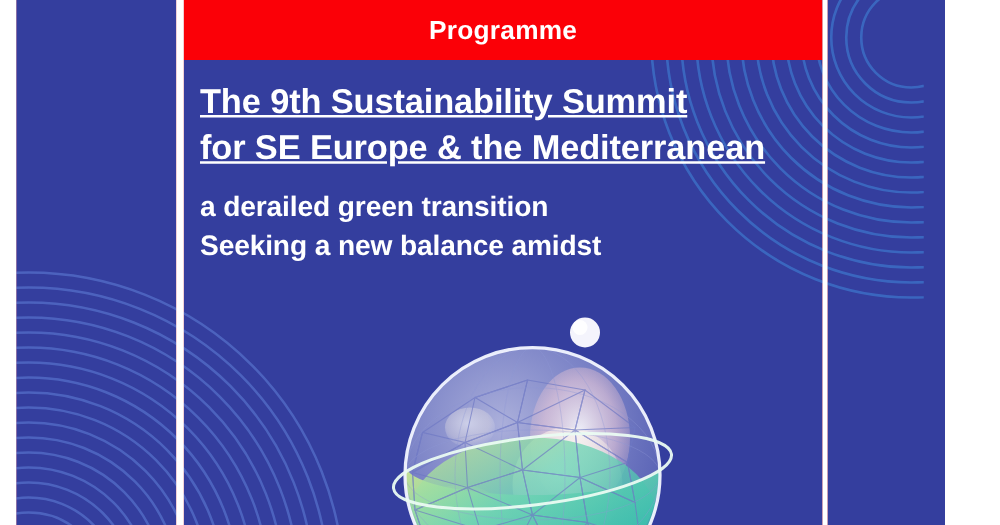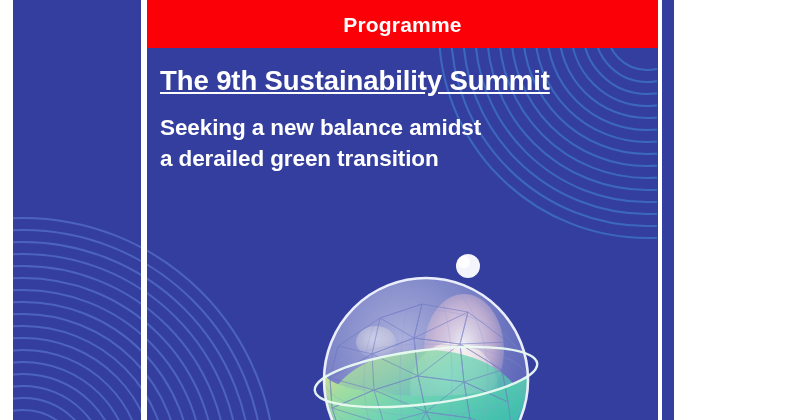--- a/index.html
+++ b/index.html
@@ -2,21 +2,21 @@
 <html><head>
 <meta charset="utf-8">
 <style>
   html, body {
     margin: 0;
     padding: 0;
     background: #ffffff;
   }
   #poster {
     position: relative;
-    width: 674px;
+    width: 756px;
     height: 420px;
     overflow: hidden;
     background: #ef4444;
     font-family: "Liberation Sans", sans-serif;
   }
 
   
   .panel {
     position: absolute;
     top: 0;
@@ -270,23 +270,24 @@
       <circle cx="146" cy="16" r="6" fill="#FFFFFF" opacity="0.9"></circle>
     </svg>
   </div>
 
   <div class="banner">
     <span class="banner-label">Programme</span>
   </div>
 
   <div class="text-block">
     <div class="title-line">The 9th Sustainability Summit</div>
+    <div class="title-line">for SE Europe &amp; the Mediterranean</div>
     <div class="subtitle-block">
+      <div class="subtitle-line">a derailed green transition</div>
       <div class="subtitle-line">Seeking a new balance amidst</div>
-      <div class="subtitle-line">a derailed green transition</div>
     </div>
   </div>
 
   <div class="divider divider-0"></div>
   <div class="divider divider-1"></div>
   <div class="divider divider-2"></div>
   <div class="divider divider-3"></div>
 
 </div>
 

